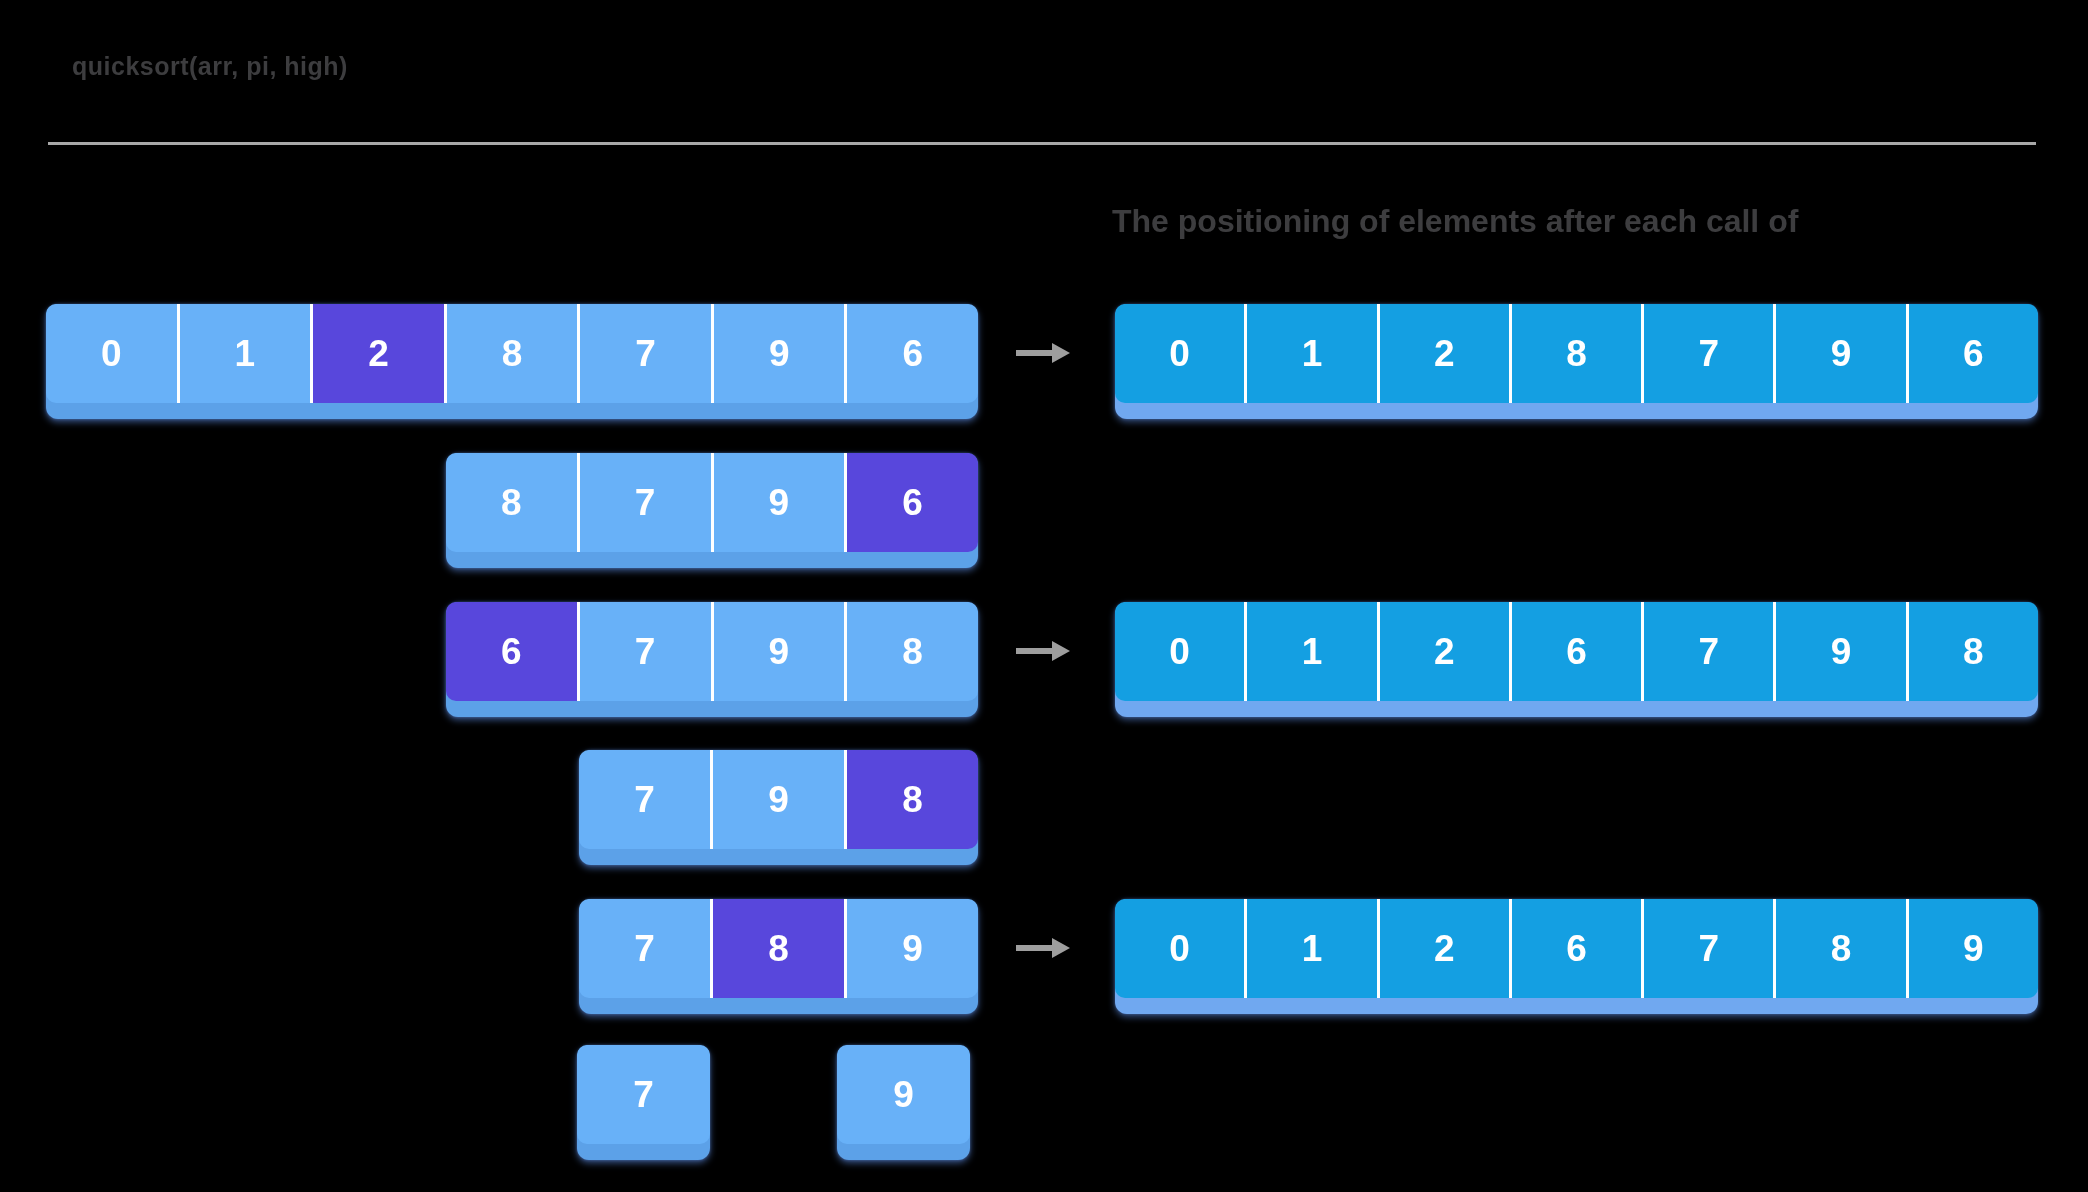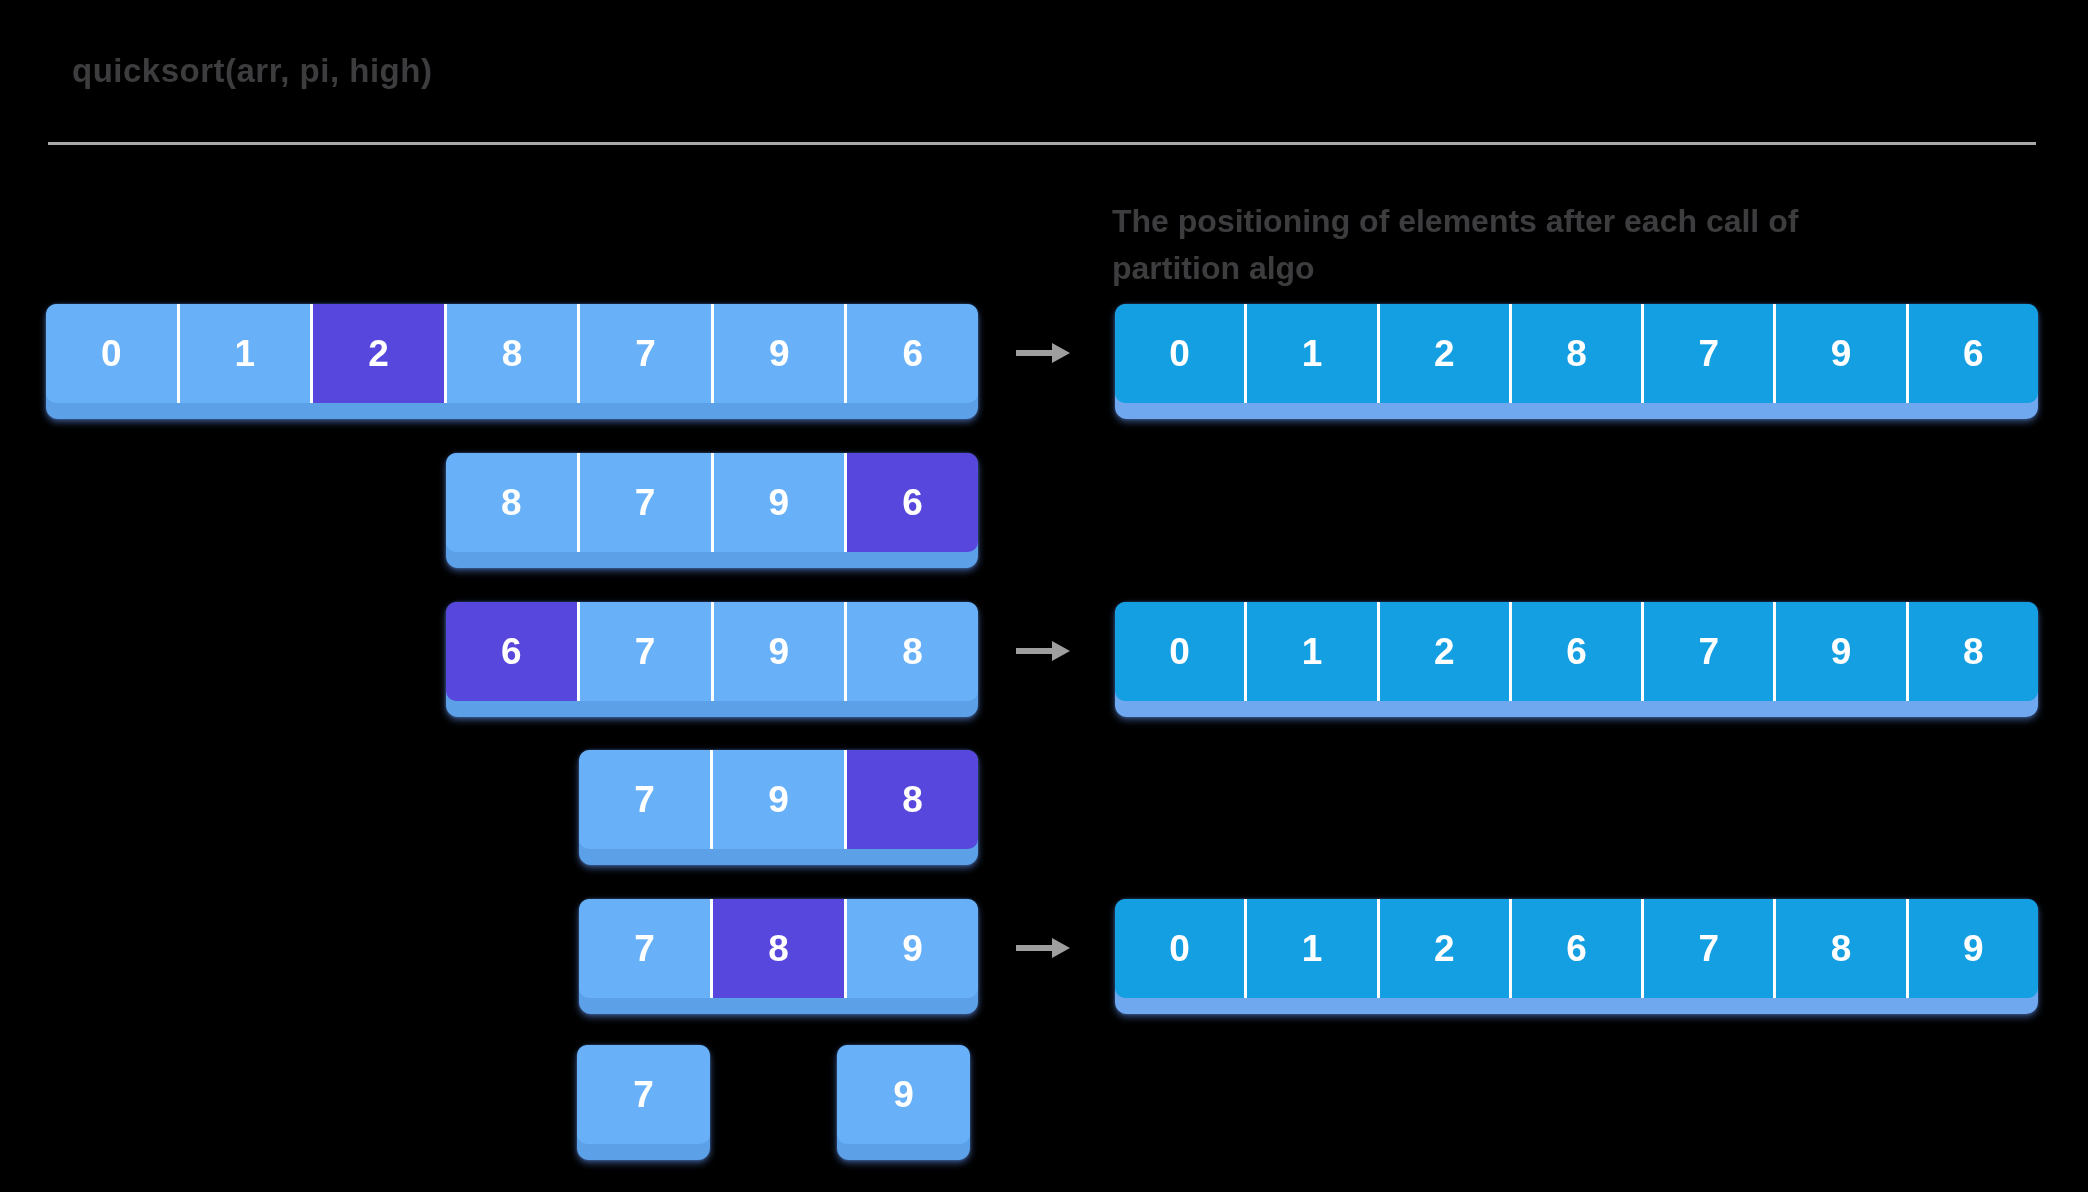--- a/index.html
+++ b/index.html
@@ -1,21 +1,21 @@
 <!DOCTYPE html>
 <html style="--background: #000000; --heading: #3d3d3f; --rule: #a8a8a8; --left_cell: #68b1f8; --left_lip: #5ca1e8; --right_cell: #149fe2; --right_lip: #70a8f0; --highlight: #5847dc; --divider: #ffffff; --cell_text: #ffffff; --arrow: #9e9e9e;"><head>
 <meta charset="utf-8">
 <style>
   html,body{margin:0;padding:0;background:#000;}
   #stage{
     position:relative;width:2088px;height:1192px;background:var(--background,#000);
     font-family:"Liberation Sans", sans-serif;overflow:hidden;
   }
   .page-title{
-    position:absolute;left:72px;top:52px;font-size:33px;font-weight:bold;
+    position:absolute;left:72px;top:52px;font-size:25px;font-weight:bold;
     color:var(--heading,#3d3d3f);letter-spacing:.5px;
   }
   .rule{
     position:absolute;left:48px;top:142px;width:1988px;height:3px;
     background:var(--rule,#a8a8a8);border:none;margin:0;
   }
   .section-title{
     position:absolute;left:1112px;top:198px;width:926px;text-align:left;
     color:var(--heading,#3d3d3f);font-size:32px;font-weight:bold;line-height:47px;
   }
@@ -40,21 +40,20 @@
 </head>
 <body>
 
 <div id="stage">
 
   <div class="page-title">quicksort(arr, pi, high)</div>
   <div class="rule"></div>
 
   <div class="section-title">
     <div>The positioning of elements after each call of</div>
-    <div>partition algo</div>
   </div>
 
   <div class="row left" style="left:46px;top:304px;width:932px">
     <div class="cells">
       <div class="cell">0</div>
       <div class="cell">1</div>
       <div class="cell hl">2</div>
       <div class="cell">8</div>
       <div class="cell">7</div>
       <div class="cell">9</div>

